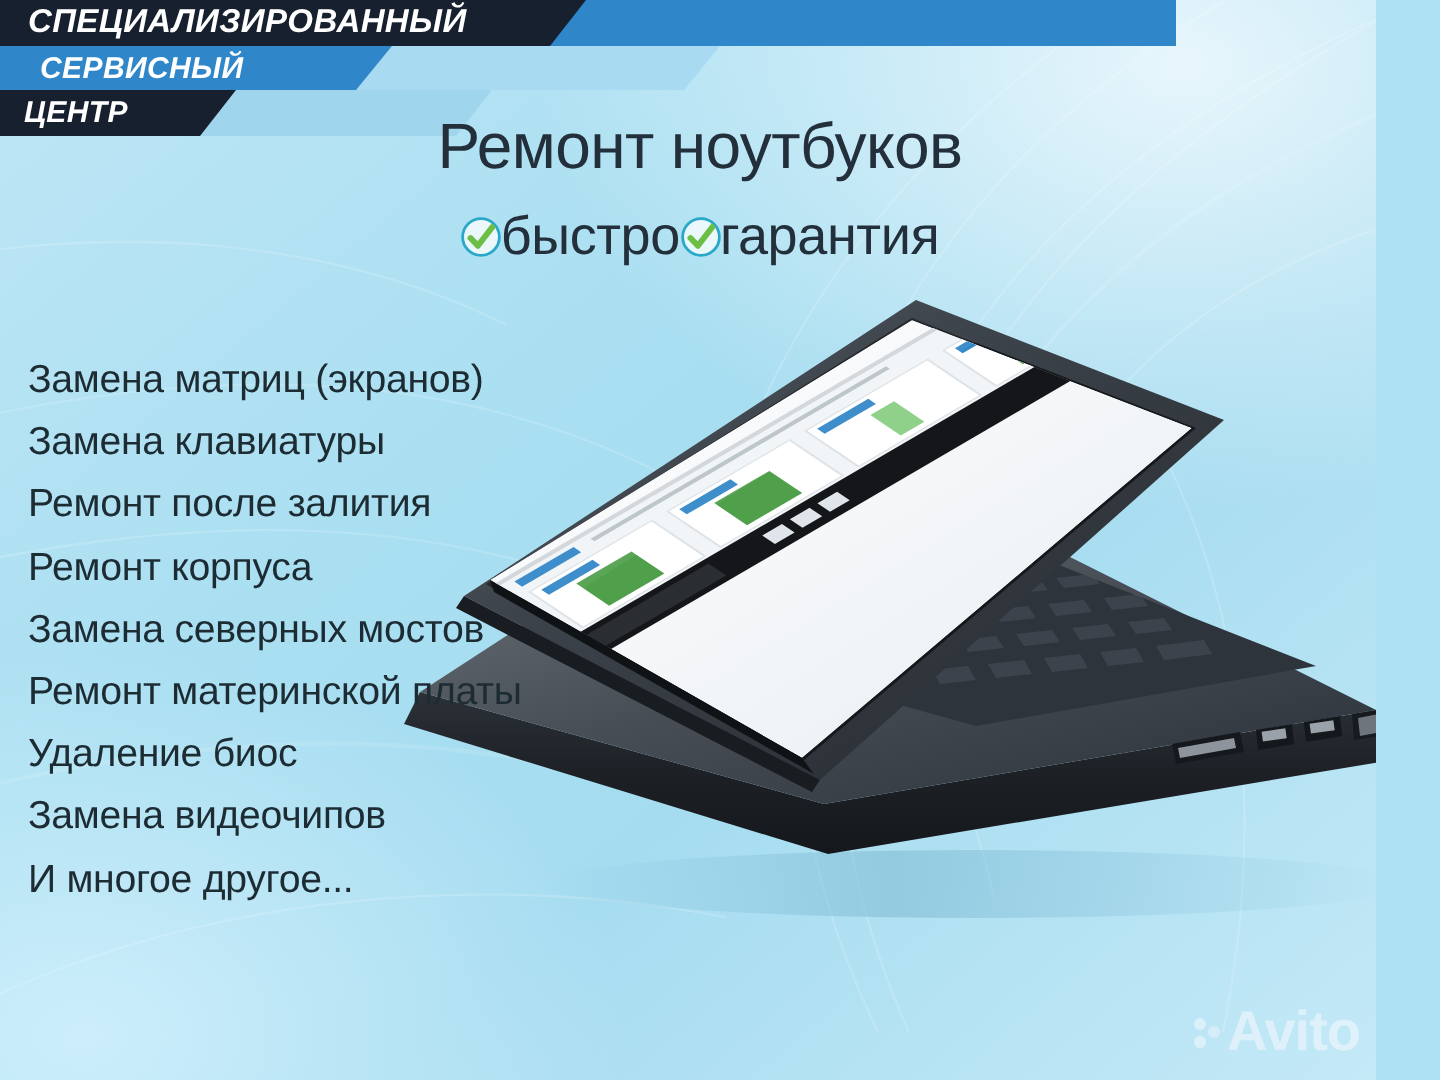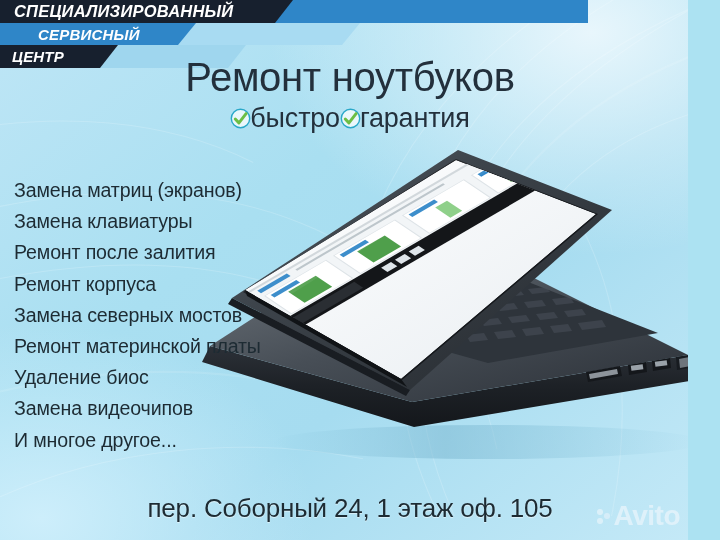--- a/index.html
+++ b/index.html
@@ -22,31 +22,31 @@
   .rb{position:absolute;left:0;display:flex;align-items:center;color:#fff;
       font-style:italic;font-weight:bold;letter-spacing:.2px;white-space:nowrap;}
   .rb span{display:block;padding-left:12px;}
   .rb1{top:0;height:23px;width:293px;background:#17202e;
        clip-path:polygon(0 0,293px 0,275px 100%,0 100%);font-size:16.5px;}
   .rb1 span{padding-left:14px;font-size:16.5px;}
   .rb1b{top:0;height:23px;width:320px;left:268px;background:#2f86c8;
         clip-path:polygon(12px 0,320px 0,320px 100%,0 100%);}
   .rb2{top:23px;height:22px;width:196px;background:#2f86c8;
        clip-path:polygon(0 0,196px 0,178px 100%,0 100%);}
-  .rb2 span{padding-left:38px;font-size:15px;}
+  .rb2 span{padding-left:20px;font-size:15px;}
   .rb2b{top:23px;height:22px;left:170px;width:190px;background:#a8dbf2;
         clip-path:polygon(14px 0,190px 0,172px 100%,0 100%);}
   .rb3{top:45px;height:23px;width:118px;background:#17202e;
        clip-path:polygon(0 0,118px 0,100px 100%,0 100%);}
   .rb3 span{font-size:15px;}
   .rb3b{top:45px;height:23px;left:96px;width:150px;background:#9fd6ee;
         clip-path:polygon(14px 0,150px 0,132px 100%,0 100%);}
   
   .headline{position:absolute;left:150px;top:55px;width:400px;text-align:center;
-     font-size:40px;font-weight:500;color:#23303c;letter-spacing:-.3px;}
+     font-size:32px;font-weight:500;color:#23303c;letter-spacing:-.3px;}
   .sub{position:absolute;left:150px;top:103px;width:400px;text-align:center;
      font-size:27px;font-weight:500;color:#23303c;display:flex;
      align-items:center;justify-content:center;letter-spacing:-.2px;}
   .chk{width:21px;height:21px;flex:0 0 21px;margin-right:-1px;}
   
   .services{position:absolute;left:14px;top:147px;width:340px;margin-top:28px;}
   .svc{font-size:19.6px;color:#1d2b33;line-height:31.2px;white-space:nowrap;
        letter-spacing:-.15px;}
   
   .address{position:absolute;left:0;top:493px;width:700px;text-align:center;
@@ -336,21 +336,20 @@
     <div class="svc">Замена клавиатуры</div>
     <div class="svc">Ремонт после залития</div>
     <div class="svc">Ремонт корпуса</div>
     <div class="svc">Замена северных мостов</div>
     <div class="svc">Ремонт материнской платы</div>
     <div class="svc">Удаление биос</div>
     <div class="svc">Замена видеочипов</div>
     <div class="svc">И многое другое...</div>
   </div>
 
-  <div class="address">пер. Соборный 24, 1 этаж оф. 105</div>
 
   <div class="avito">
     <span class="dots">
       <i></i>
         <i></i>
         <i></i>
     </span>
     <span class="wm">Avito</span>
   </div>
 

